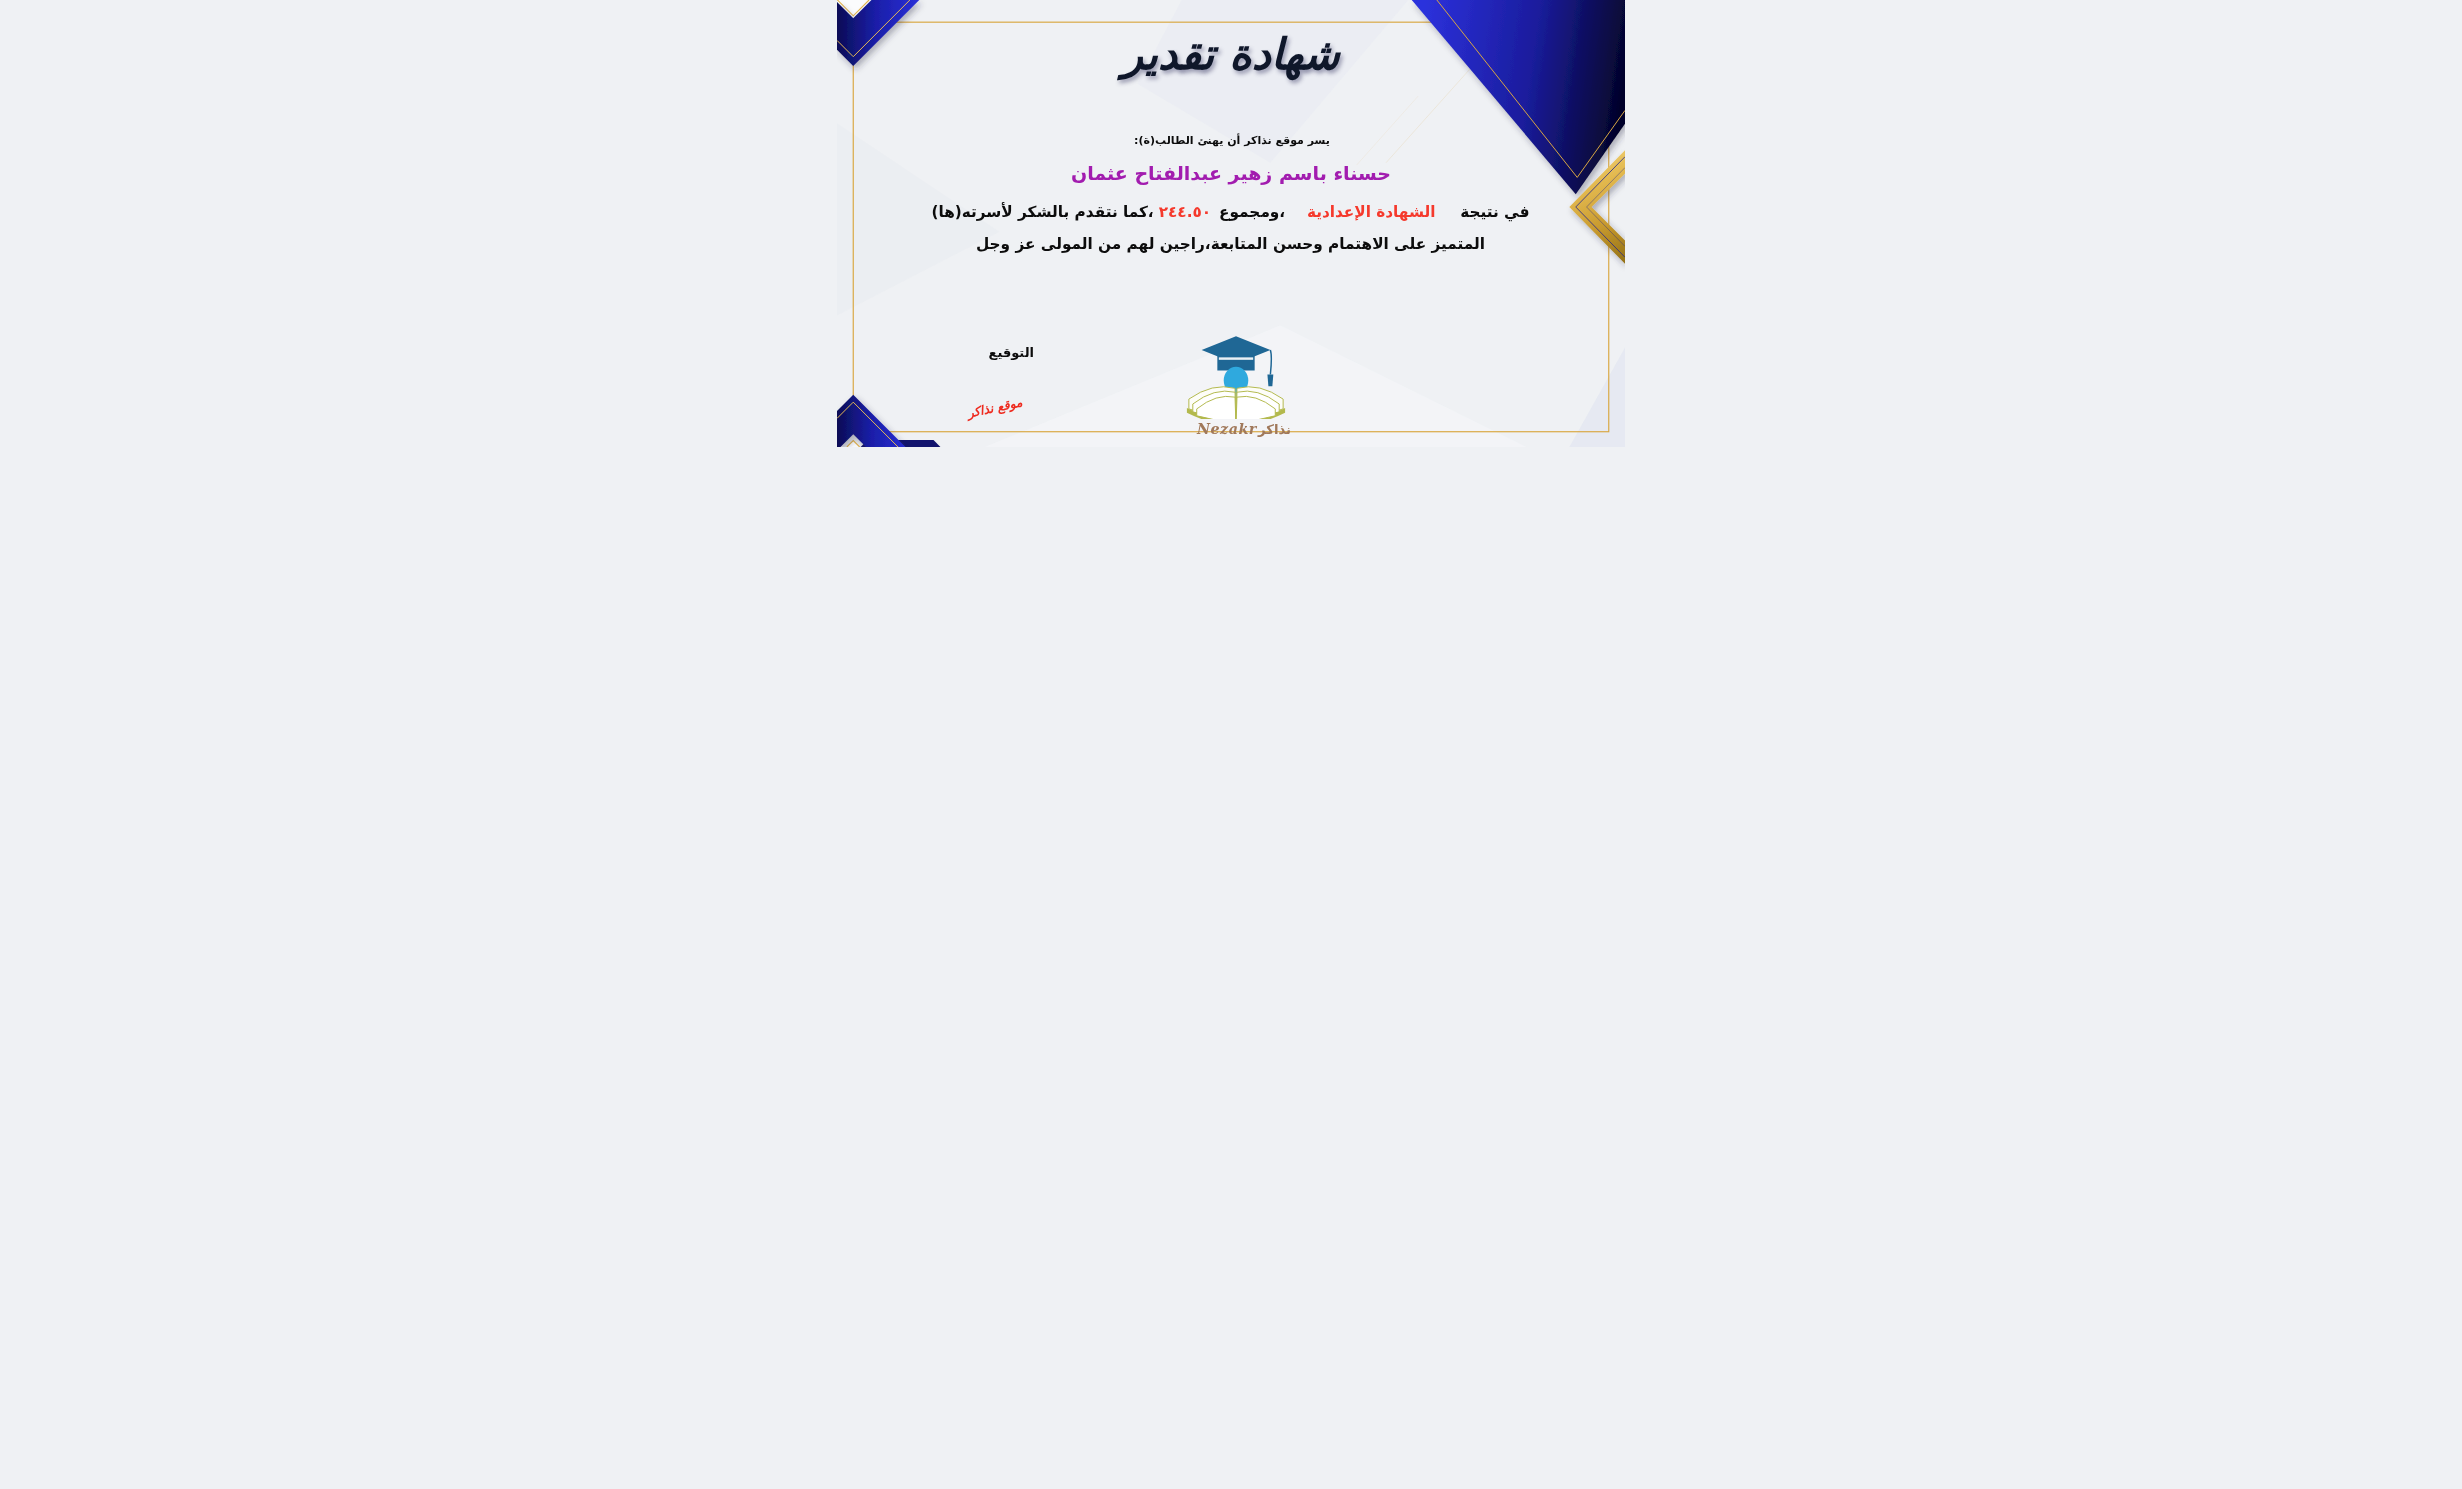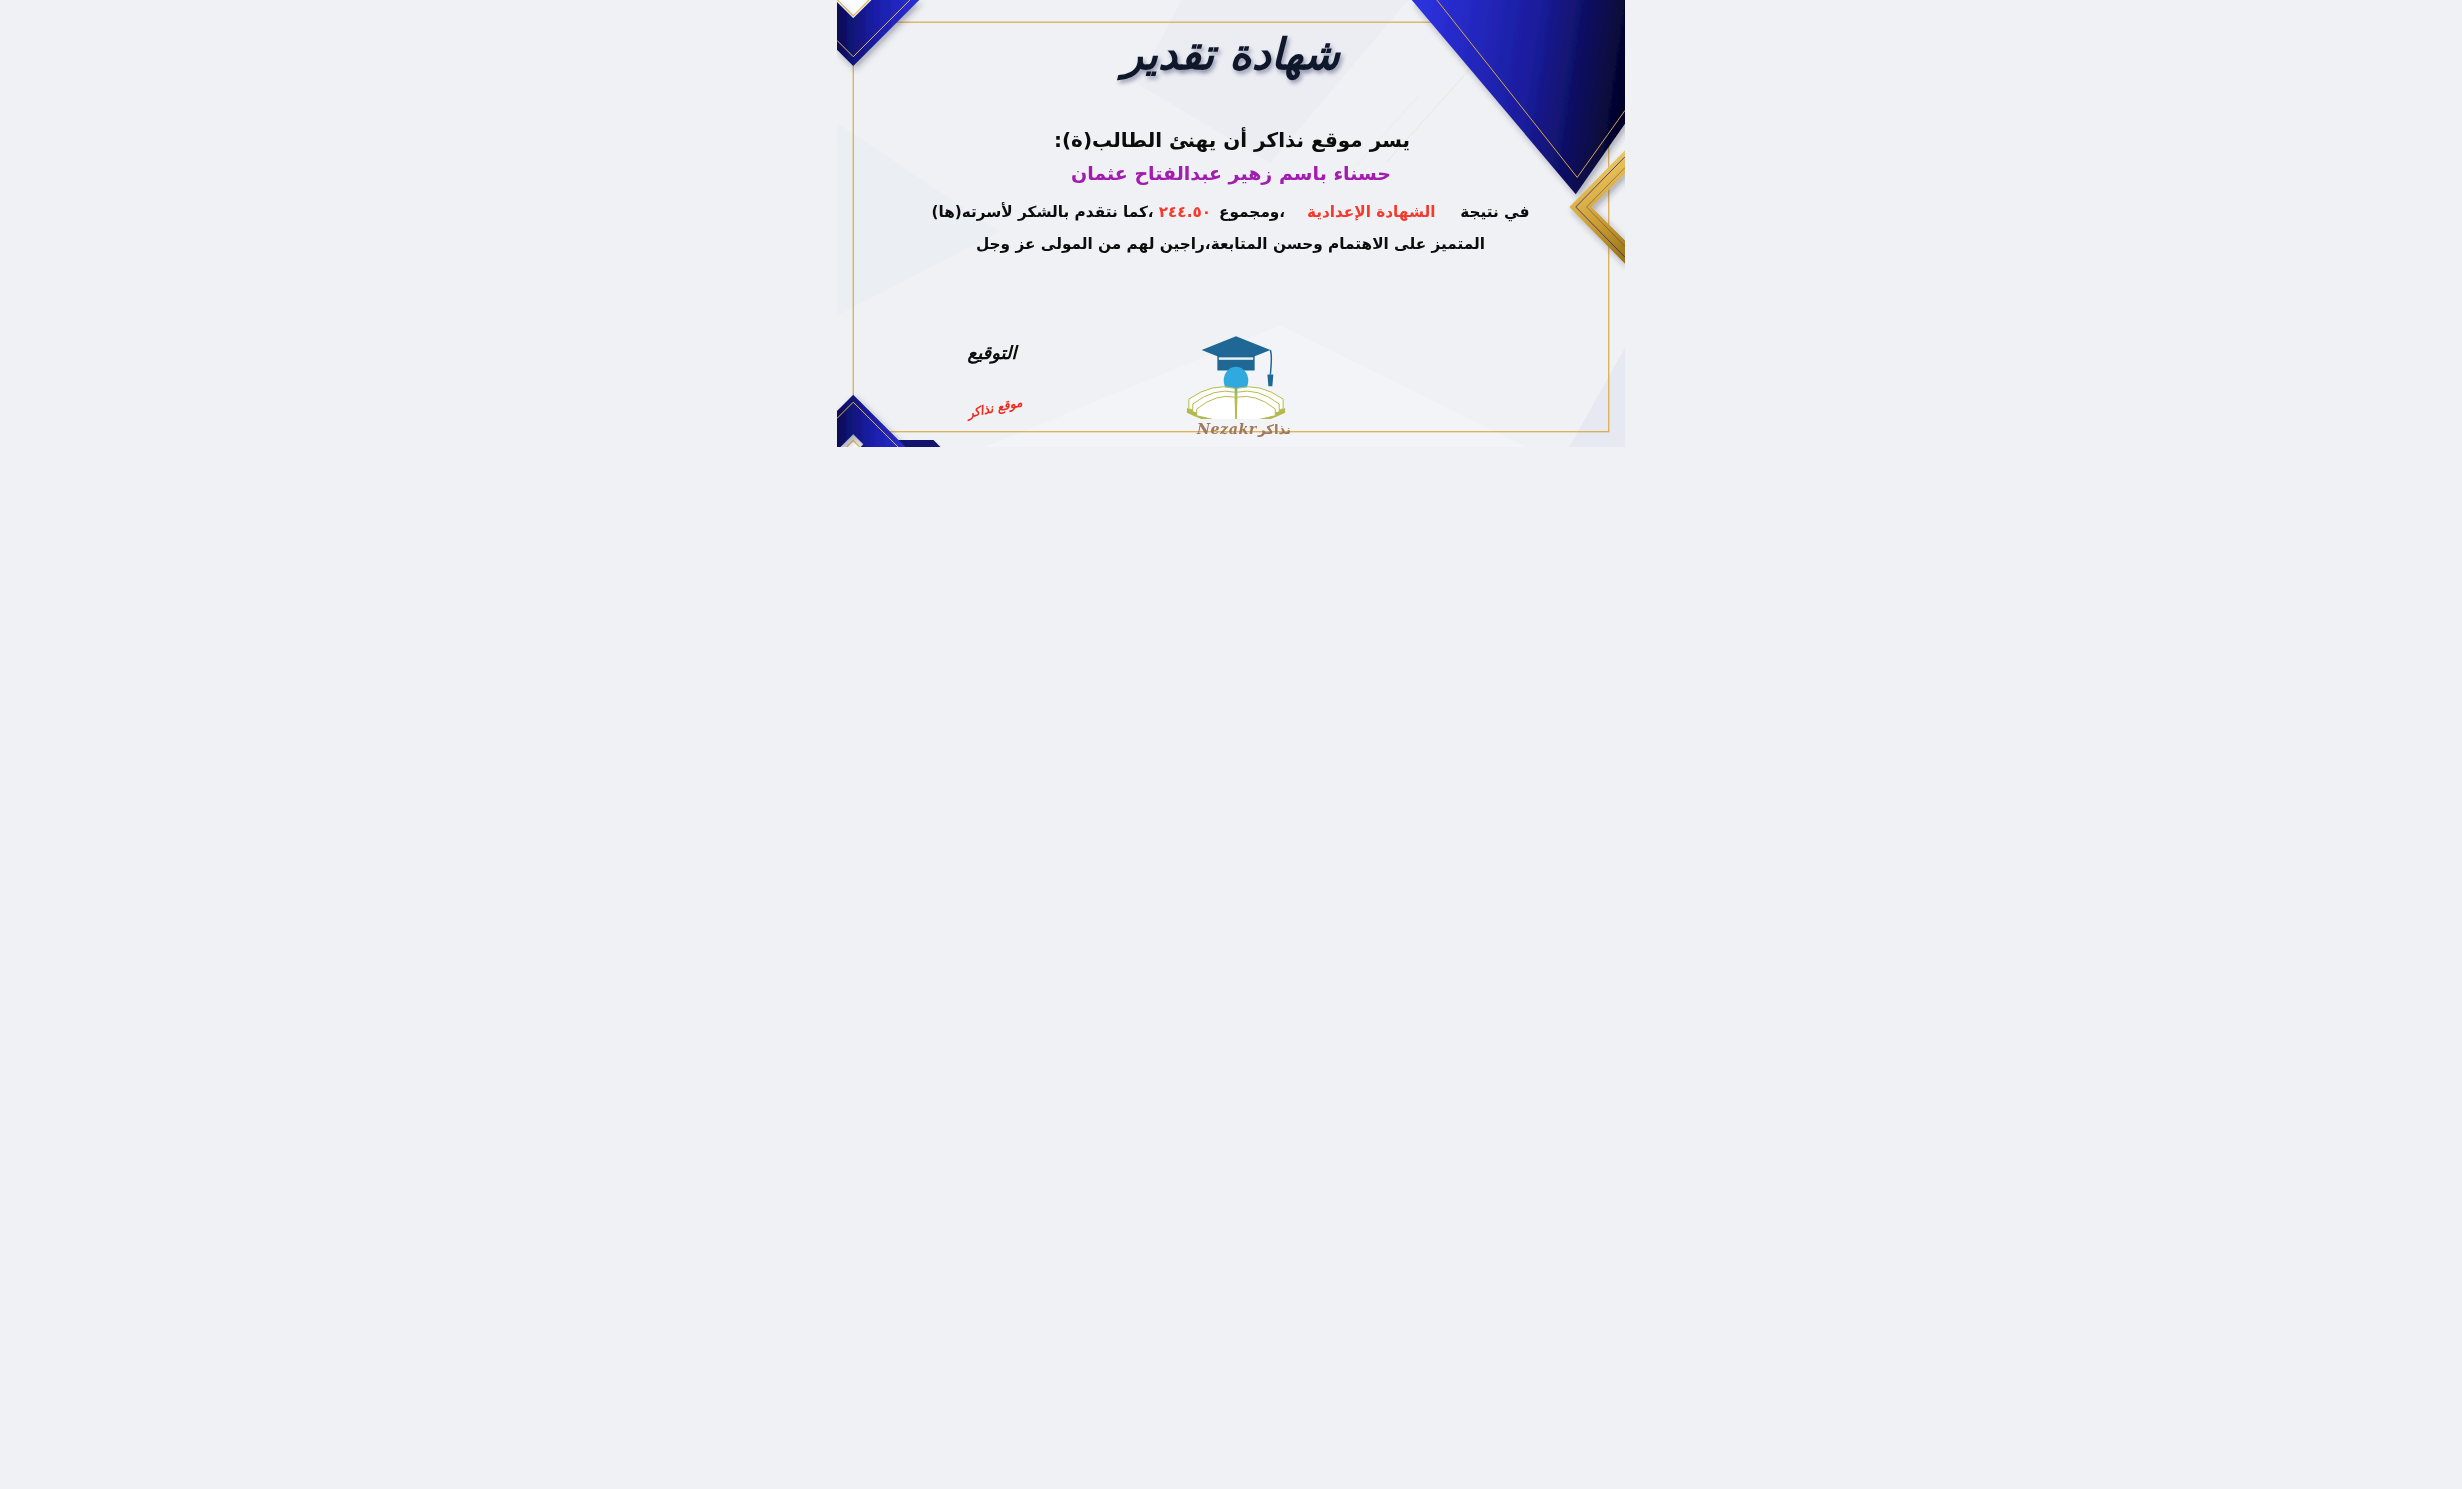--- a/index.html
+++ b/index.html
@@ -4,33 +4,33 @@
 <style>
   html,body{margin:0;padding:0;background:#EFF1F4;font-family:"DejaVu Sans",sans-serif;}
   .cert{position:relative;width:788px;height:447px;margin:0 auto;background:#EFF1F4;overflow:hidden;}
   .decor{position:absolute;inset:0;width:100%;height:100%;display:block;}
   .txt{position:absolute;direction:rtl;color:#0C0C0C;}
   .title{position:absolute;top:16.7px;left:0;right:0;height:74px;line-height:74px;
          text-align:center;font-size:43px;font-weight:bold;font-style:italic;
          color:#0f172a;direction:rtl;margin:0;
          text-shadow:2px 3.4px 4.4px rgba(50,50,95,.45);}
   .intro{top:127px;left:2px;right:0;height:27.6px;line-height:27.6px;text-align:center;
-         font-size:20px;font-weight:bold;}
+         font-size:11px;font-weight:bold;}
   .student{top:161px;left:0;right:0;height:24.6px;line-height:24.6px;text-align:center;
          font-size:19px;font-weight:bold;color:#a21caf;}
   .bodytxt{top:196px;left:44px;width:699px;}
   .bline{height:32px;line-height:32px;text-align:center;font-size:15.3px;font-weight:bold;
          direction:rtl;white-space:nowrap;}
   .bline span{margin:0 2px;}
   .red{color:#F5392C;}
   .gap1{margin-right:21.7px !important;margin-left:4.9px !important;}
   .gapA{margin-right:22.7px !important;margin-left:19.7px !important;}
   .gapB{margin-right:5.9px !important;margin-left:3px !important;}
-  .sig-label{top:341px;left:113px;width:84px;height:24.6px;line-height:24.6px;text-align:center;
-         font-size:18px;font-weight:bold;font-style:italic;}
+  .sig-label{top:341px;left:113px;width:84px;height:24.6px;line-height:24.6px;text-align:right;
+         font-size:13px;font-weight:bold;}
   .sig-script{top:394px;left:109px;width:98px;height:29.5px;line-height:27px;text-align:center;
          font-size:12.3px;font-style:italic;font-weight:bold;color:#EE2B1F;
          transform:rotate(-12deg);font-family:"DejaVu Serif",serif;}
   .logo-svg{position:absolute;left:345px;top:335px;width:108px;height:84px;}
   .logo-text{position:absolute;left:335px;top:419px;width:128px;height:21.7px;line-height:21.7px;
          text-align:center;direction:ltr;color:#A0785A;font-weight:bold;}
   .logo-text .latin{font-family:"DejaVu Serif",serif;font-style:italic;font-size:14.3px;letter-spacing:0.5px;margin-left:16px;}
   .logo-text .arabic{font-family:"DejaVu Sans",sans-serif;font-size:13.3px;margin-left:1px;}
 </style>
 </head>

